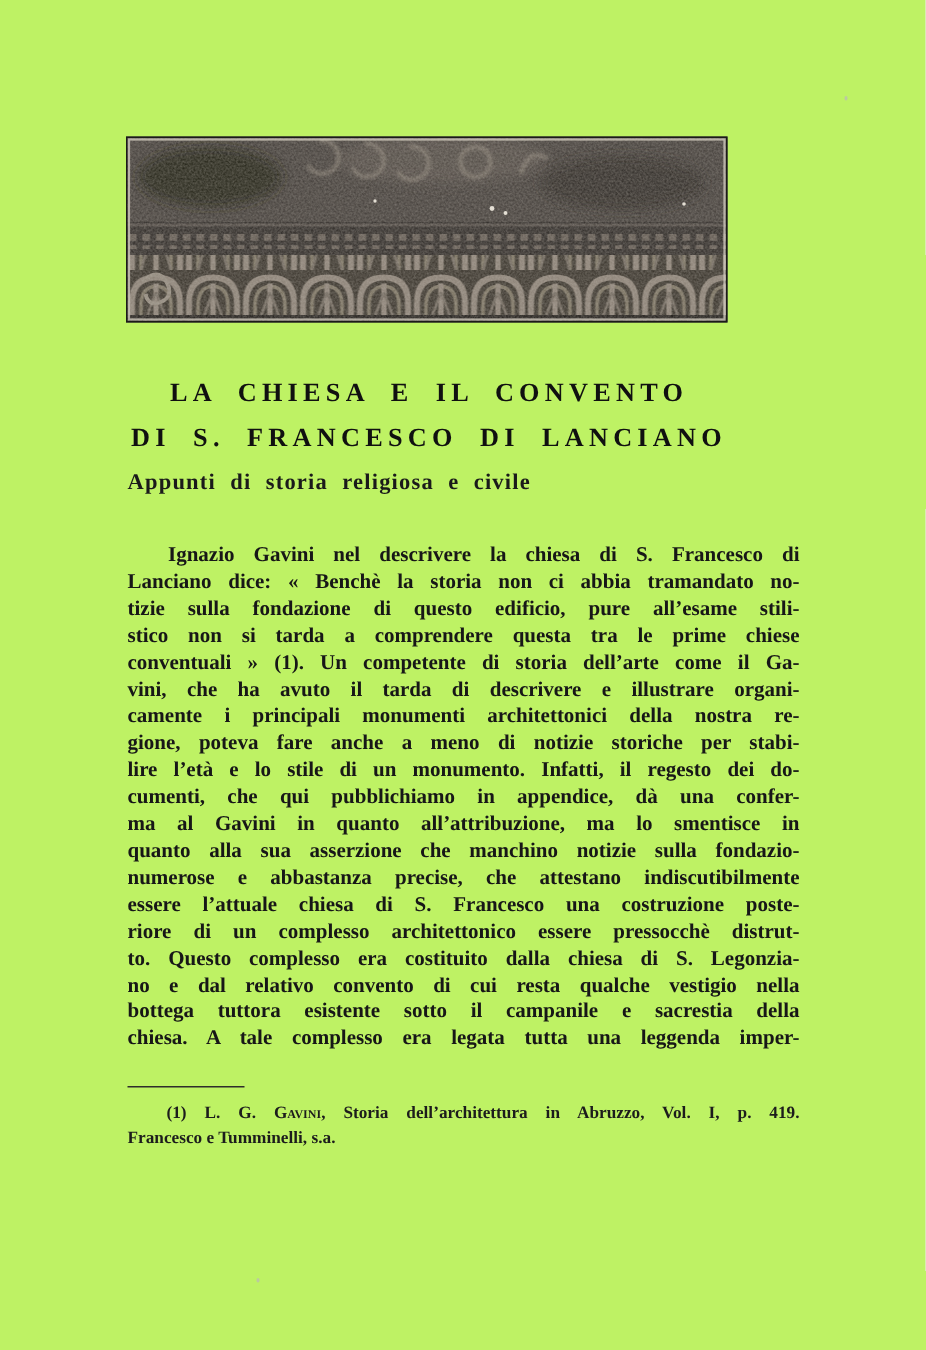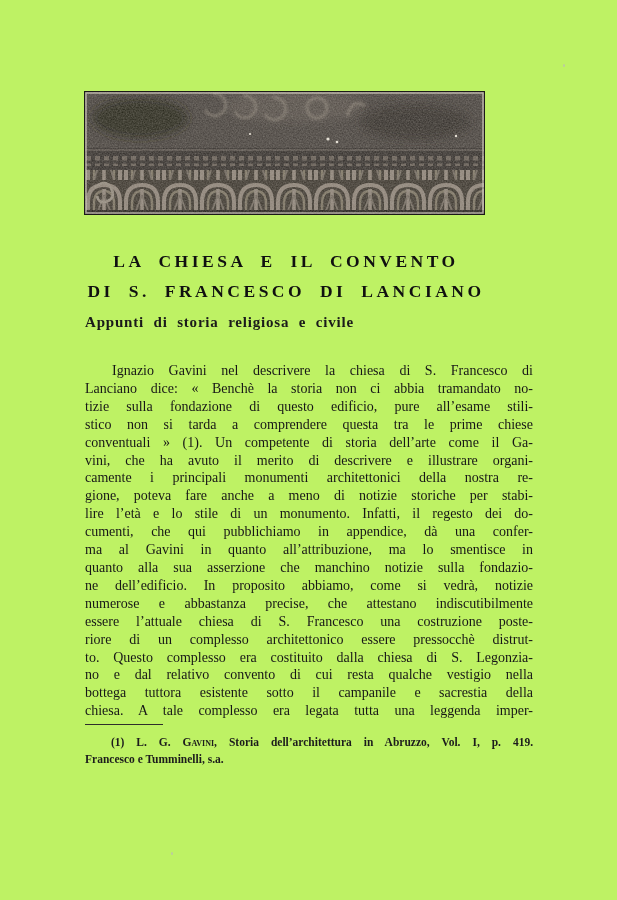--- a/index.html
+++ b/index.html
@@ -52,21 +52,21 @@
     word-spacing: 5px;
     color: #1a1a1a;
   }
 
   
   .body-text {
     position: absolute;
     left: 85px;
     top: 362px;
     width: 448px;
-    font-weight: normal;
+    font-weight: bold;
     font-size: 14px;
     color: #171717;
   }
   .body-line {
     line-height: 17.9px;
     text-align: justify;
     text-align-last: justify;
     white-space: nowrap;
   }
   .body-line.indent { text-indent: 27px; }
@@ -179,28 +179,27 @@
   </div>
 
   <div class="subtitle">Appunti di storia religiosa e civile</div>
 
   <div class="body-text">
     <div class="body-line indent">Ignazio Gavini nel descrivere la chiesa di S. Francesco di</div>
     <div class="body-line">Lanciano dice: « Benchè la storia non ci abbia tramandato no-</div>
     <div class="body-line">tizie sulla fondazione di questo edificio, pure all’esame stili-</div>
     <div class="body-line">stico non si tarda a comprendere questa tra le prime chiese</div>
     <div class="body-line">conventuali » (1). Un competente di storia dell’arte come il Ga-</div>
-    <div class="body-line">vini, che ha avuto il merito di descrivere e illustrare organi-</div>
+    <div class="body-line">vini, che ha avuto il tarda di descrivere e illustrare organi-</div>
     <div class="body-line">camente i principali monumenti architettonici della nostra re-</div>
     <div class="body-line">gione, poteva fare anche a meno di notizie storiche per stabi-</div>
     <div class="body-line">lire l’età e lo stile di un monumento. Infatti, il regesto dei do-</div>
     <div class="body-line">cumenti, che qui pubblichiamo in appendice, dà una confer-</div>
     <div class="body-line">ma al Gavini in quanto all’attribuzione, ma lo smentisce in</div>
     <div class="body-line">quanto alla sua asserzione che manchino notizie sulla fondazio-</div>
-    <div class="body-line">ne dell’edificio. In proposito abbiamo, come si vedrà, notizie</div>
     <div class="body-line">numerose e abbastanza precise, che attestano indiscutibilmente</div>
     <div class="body-line">essere l’attuale chiesa di S. Francesco una costruzione poste-</div>
     <div class="body-line">riore di un complesso architettonico essere pressocchè distrut-</div>
     <div class="body-line">to. Questo complesso era costituito dalla chiesa di S. Legonzia-</div>
     <div class="body-line">no e dal relativo convento di cui resta qualche vestigio nella</div>
     <div class="body-line">bottega tuttora esistente sotto il campanile e sacrestia della</div>
     <div class="body-line">chiesa. A tale complesso era legata tutta una leggenda imper-</div>
   </div>
 
   <div class="footnote">

